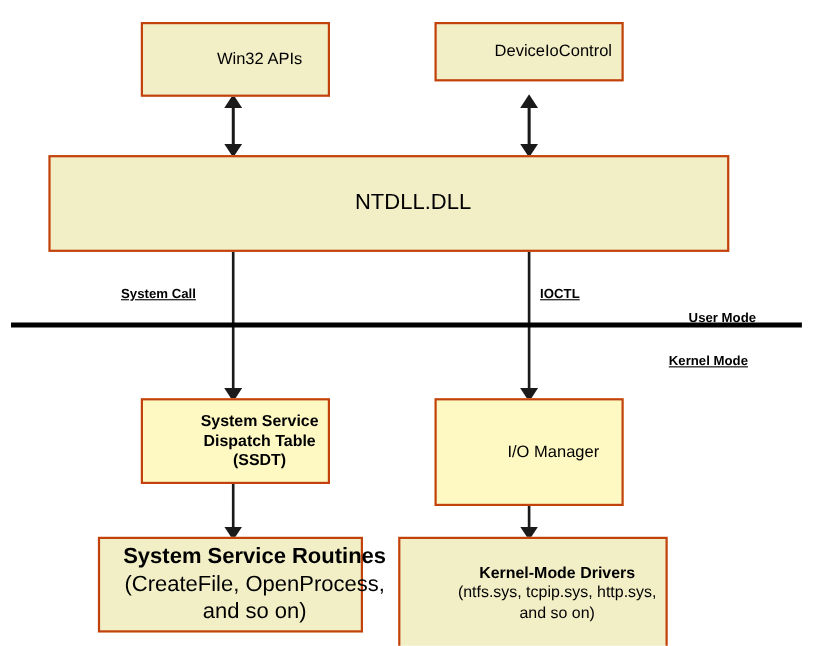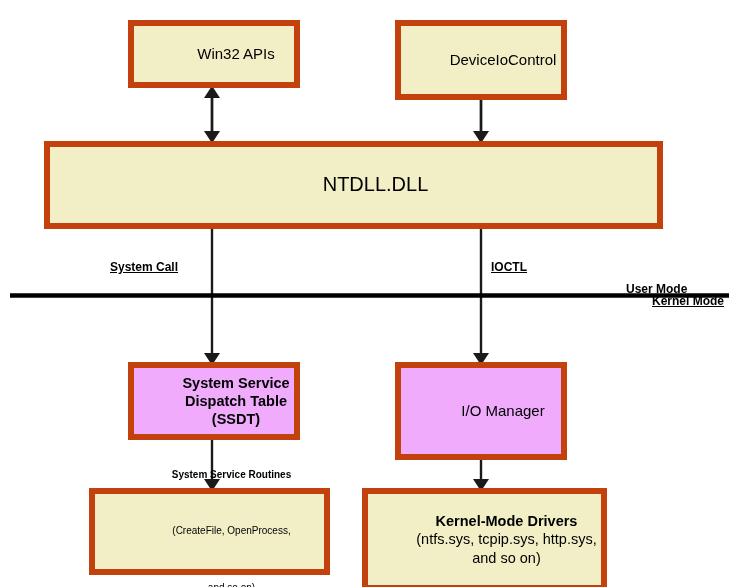--- a/index.html
+++ b/index.html
@@ -17,82 +17,81 @@
   #canvas {
     position: absolute;
     left: 0; top: 0;
     width: 741px;
     height: 587px;
   }
 
   .node {
     position: absolute;
     box-sizing: border-box;
-    border: 6px solid #c2410c;
+    border: 2px solid #c2410c;
     display: flex;
     flex-direction: column;
     align-items: center;
     justify-content: center;
     text-align: center;
     color: #000000;
     line-height: 1.26;
     padding-left: 44px;
   }
   .node .ln { display: block; white-space: nowrap; }
   .node .ln.b { font-weight: bold; }
 
   .fill-cream { background: #f2efc7; }
-  .fill-orange { background: #f0abfc; }
+  .fill-orange { background: #fef9c3; }
 
   
   #box-win32 {
     left: 128px; top: 20px; width: 172px; height: 68px;
     font-size: 15px;
   }
   #box-deviceiocontrol {
-    left: 395px; top: 20px; width: 172px; height: 80px;
+    left: 395px; top: 20px; width: 172px; height: 54px;
     font-size: 15px;
   }
   #box-ntdll {
     left: 44px; top: 141px; width: 619px; height: 88px;
     font-size: 20px;
   }
 
   
   #box-ssdt {
     left: 128px; top: 362px; width: 172px; height: 78px;
     font-size: 14.5px;
   }
   #box-iomanager {
     left: 395px; top: 362px; width: 172px; height: 98px;
     font-size: 15px;
   }
   #box-ssr {
     left: 89px; top: 488px; width: 241px; height: 87px;
-    font-size: 10px;
-    gap: 44px;
+    font-size: 20px;
   }
   #box-kmd {
     left: 362px; top: 488px; width: 245px; height: 103px;
     font-size: 14.5px;
   }
 
   
   .edge-label {
     position: absolute;
     font-size: 12px;
     font-weight: bold;
     color: #000000;
     white-space: nowrap;
     text-decoration: underline;
   }
   #label-system-call { left: 110px; top: 260px; }
   #label-ioctl       { left: 491px; top: 260px; }
   #label-user-mode   { left: 626px; top: 282px; }
-  #label-kernel-mode { left: 608px; top: 294px; margin-left: 44px; }
+  #label-kernel-mode { left: 608px; top: 321px; }
 </style>
 </head>
 <body>
 
 <svg id="canvas" viewBox="0 0 741 587" width="741" height="587" xmlns="http://www.w3.org/2000/svg">
   <defs>
     <marker id="arrow-down" markerWidth="9" markerHeight="9" refX="2.6" refY="4" orient="auto" markerUnits="strokeWidth">
       <path d="M0,0.6 L5.2,4 L0,7.4 z" fill="#1a1a1a"></path>
     </marker>
     <marker id="arrow-up" markerWidth="9" markerHeight="9" refX="2.6" refY="4" orient="auto" markerUnits="strokeWidth">

